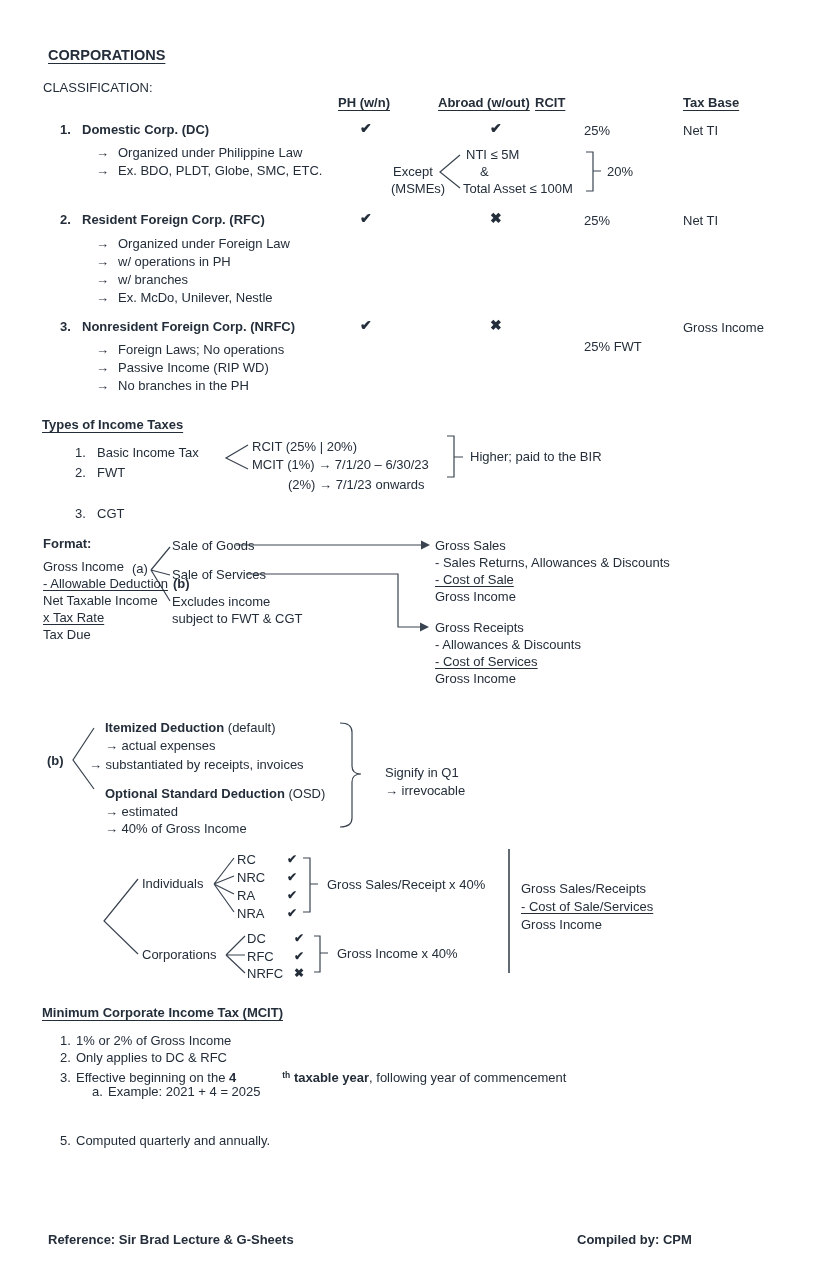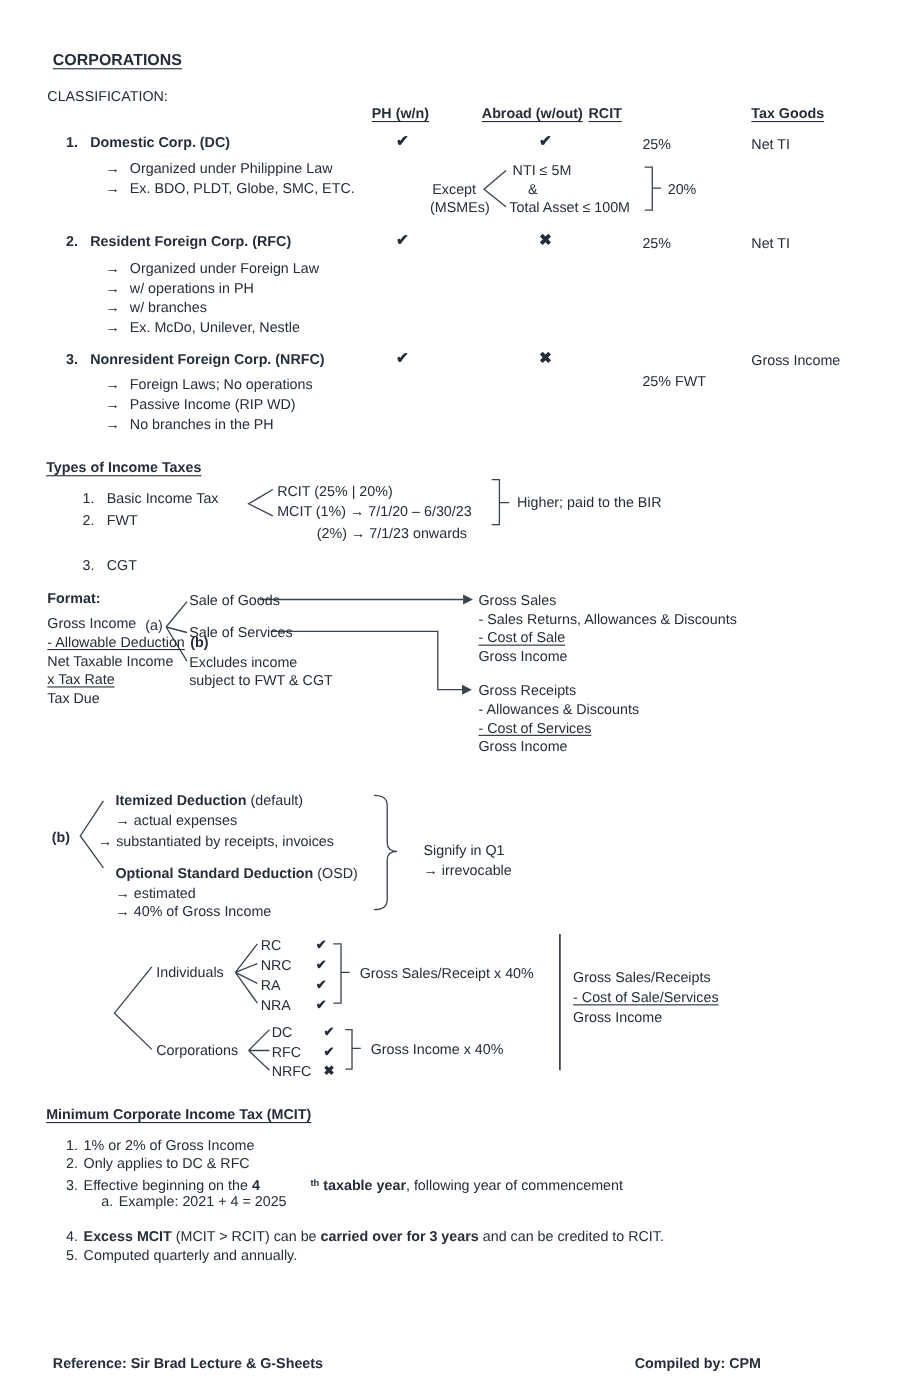--- a/index.html
+++ b/index.html
@@ -55,21 +55,21 @@
       <polygon points="420,622.5 429,627 420,631.5"></polygon>
     </g>
   </svg>
 
   <div class="t h" style="left:48px;top:47px;font-size:14.5px">CORPORATIONS</div>
   <div class="t" style="left:43px;top:80px">CLASSIFICATION:</div>
 
   <div class="t h" style="left:338px;top:95px">PH (w/n)</div>
   <div class="t h" style="left:438px;top:95px">Abroad (w/out)</div>
   <div class="t h" style="left:535px;top:95px">RCIT</div>
-  <div class="t h" style="left:683px;top:95px">Tax Goods</div>
+  <div class="t h" style="left:683px;top:95px">Tax Base</div>
 
   <div class="t b" style="left:60px;top:122px"><span class="num">1.</span><span>Domestic Corp. (DC)</span></div>
   <div class="t mark" style="left:360px;top:120px">✔</div>
   <div class="t mark" style="left:490px;top:120px">✔</div>
   <div class="t" style="left:584px;top:123px">25%</div>
   <div class="t" style="left:683px;top:123px">Net TI</div>
   <div class="t" style="left:96px;top:145px"><span class="num">→</span><span>Organized under Philippine Law</span></div>
   <div class="t" style="left:96px;top:163px"><span class="num">→</span><span>Ex. BDO, PLDT, Globe, SMC, ETC.</span></div>
 
   <div class="t" style="left:393px;top:164px">Except</div>
@@ -157,19 +157,18 @@
   <div class="t" style="left:337px;top:946px">Gross Income x 40%</div>
   <div class="t" style="left:521px;top:881px">Gross Sales/Receipts</div>
   <div class="t u" style="left:521px;top:899px">- Cost of Sale/Services</div>
   <div class="t" style="left:521px;top:917px">Gross Income</div>
 
   <div class="t h" style="left:42px;top:1005px">Minimum Corporate Income Tax (MCIT)</div>
   <div class="t" style="left:60px;top:1033px"><span class="num16">1.</span><span>1% or 2% of Gross Income</span></div>
   <div class="t" style="left:60px;top:1050px"><span class="num16">2.</span><span>Only applies to DC &amp; RFC</span></div>
   <div class="t" style="left:60px;top:1067px"><span class="num16">3.</span><span><span>Effective beginning on the </span><span class="b">4</span><sup class="sb">th</sup><span class="b"> taxable year</span><span>, following year of commencement</span></span></div>
   <div class="t" style="left:92px;top:1084px"><span class="num16">a.</span><span>Example: 2021 + 4 = 2025</span></div>
-  <div class="t" style="left:60px;top:1116px"><span class="num16">4.</span><span><span class="b">Excess MCIT</span><span> (MCIT &gt; RCIT) can be </span><span class="b">carried over for 3 years</span><span> and can be credited to RCIT.</span></span></div>
   <div class="t" style="left:60px;top:1133px"><span class="num16">5.</span><span>Computed quarterly and annually.</span></div>
 
   <div class="t b" style="left:48px;top:1232px">Reference: Sir Brad Lecture &amp; G-Sheets</div>
   <div class="t b" style="left:577px;top:1232px">Compiled by: CPM</div>
 
 </div>
 
 </body></html>

